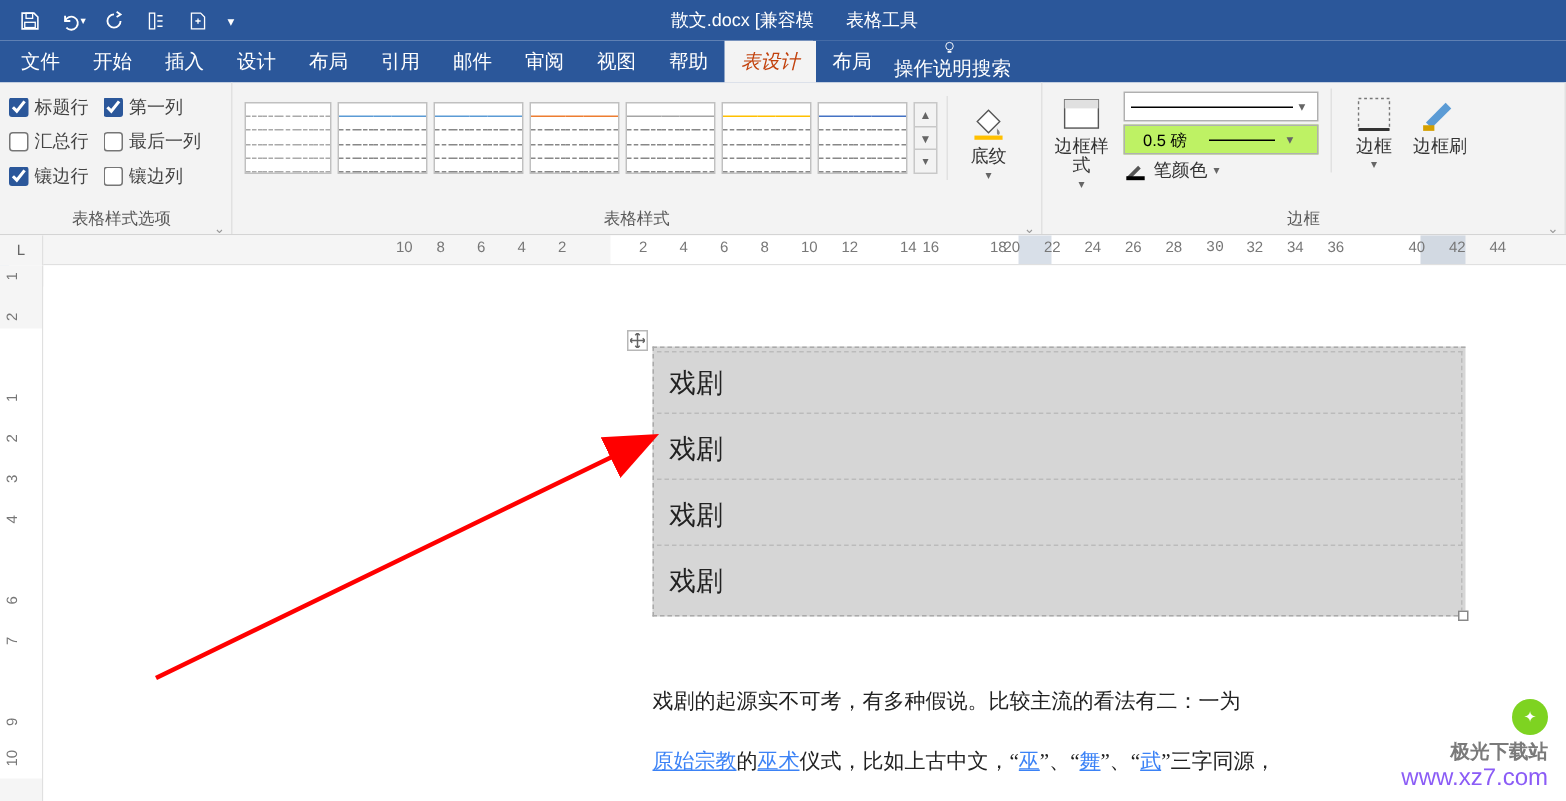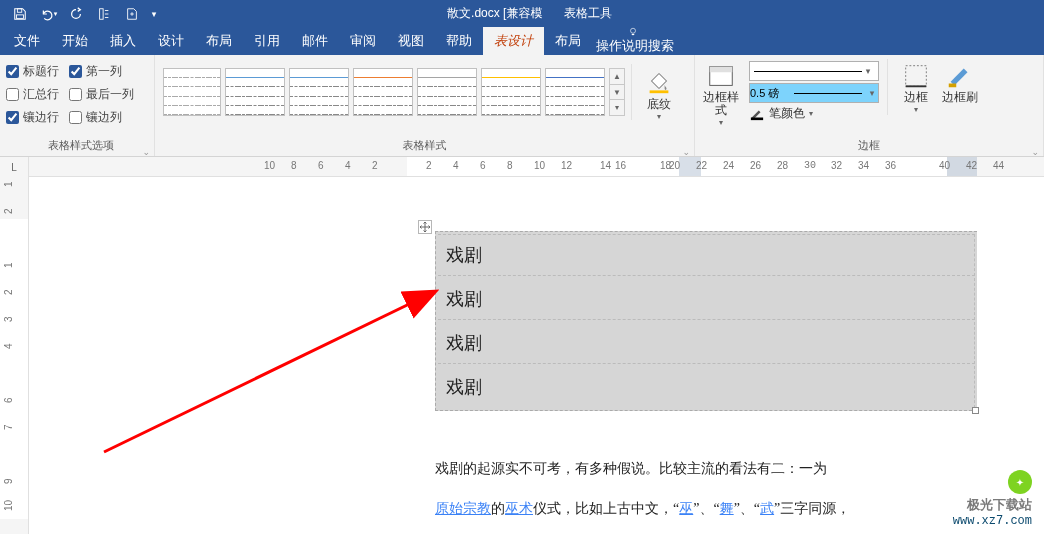--- a/index.html
+++ b/index.html
@@ -57,21 +57,21 @@
 .dd-arrow { font-size: 8px; color: #666; margin-top: -1px; }
 
 
 .borders { width: 300px; }
 .borders .vbtn { display: flex; flex-direction: column; align-items: center; width: 40px; font-size: 12px; color: #333; text-align: center; line-height: 13px; padding-top: 2px; justify-content: flex-end; }
 .borders .vbtn .icon { width: 30px; height: 30px; display: flex; align-items: center; justify-content: center; }
 .borders .right-col { display: flex; flex-direction: column; gap: 2px; padding-top: 2px; margin-left: 4px; }
 .line-style { width: 130px; height: 20px; border: 1px solid #b0b0b0; background: #fff; display: flex; align-items: center; padding: 0 4px; }
 .line-style .line { flex: 1; height: 0; border-top: 1px solid #000; }
 .line-style .dd { width: 12px; text-align: center; font-size: 9px; color: #666; }
-.weight { width: 130px; height: 20px; border: 1px solid #b0b0b0; background: #7dd3fc; display: flex; align-items: center; padding: 0 0; font-size: 11px; }
+.weight { width: 130px; height: 20px; border: 1px solid #b0b0b0; background: #bef264; display: flex; align-items: center; padding: 0 12px; font-size: 11px; }
 .weight .txt { width: 40px; }
 .weight .line { flex: 1; height: 0; border-top: 1px solid #000; margin: 0 4px; }
 .weight .dd { width: 12px; text-align: center; font-size: 9px; color: #666; }
 .pen-color { display: flex; align-items: center; font-size: 12px; color: #333; gap: 4px; }
 .pen-color .sw { width: 16px; height: 14px; }
 
 
 .rulerbar { height: 20px; background: #fff; border-bottom: 1px solid #e0e0e0; display: flex; }
 .ruler-corner { width: 29px; height: 20px; background: #f5f5f5; border-right: 1px solid #e0e0e0; display: flex; align-items: center; justify-content: center; font-size: 10px; color: #666; }
 .hruler { flex: 1; position: relative; background: #f5f5f5; font-size: 10px; color: #777; }
@@ -100,21 +100,21 @@
 .para { position: absolute; left: 406px; font-family: "SimSun", serif; font-size: 14px; line-height: 40px; color: #222; width: 560px; }
 .para a { color: #3b82f6; text-decoration: underline; text-align: right; }
 
 
 .arrow { position: absolute; pointer-events: none; }
 
 
 .wm { position: absolute; right: 12px; bottom: 6px; text-align: right; pointer-events: none; }
 .wm .bub { width: 24px; height: 24px; border-radius: 50%; background: #7ed321; display: inline-flex; align-items: center; justify-content: center; color: #fff; font-size: 10px; margin-bottom: 2px; }
 .wm .t1 { font-size: 13px; color: #7a7a7a; font-weight: bold; }
-.wm .t2 { font-size: 12px; color: #0c4a6e; font-family: Liberation Mono, monospace; }
+.wm .t2 { font-size: 16px; color: #8b5cf6; }
 
 .leftstrip { position:absolute; left:0; top:177px; width:6px; bottom:0; background:linear-gradient(#4f81bd,#9bbb59,#8064a2,#4bacc6,#f79646); opacity:.28; }
 </style>
 </head>
 <body>
 
 <div class="titlebar">
   <div class="qat">
     <div class="qat-btn">
         <svg viewBox="0 0 16 16">

